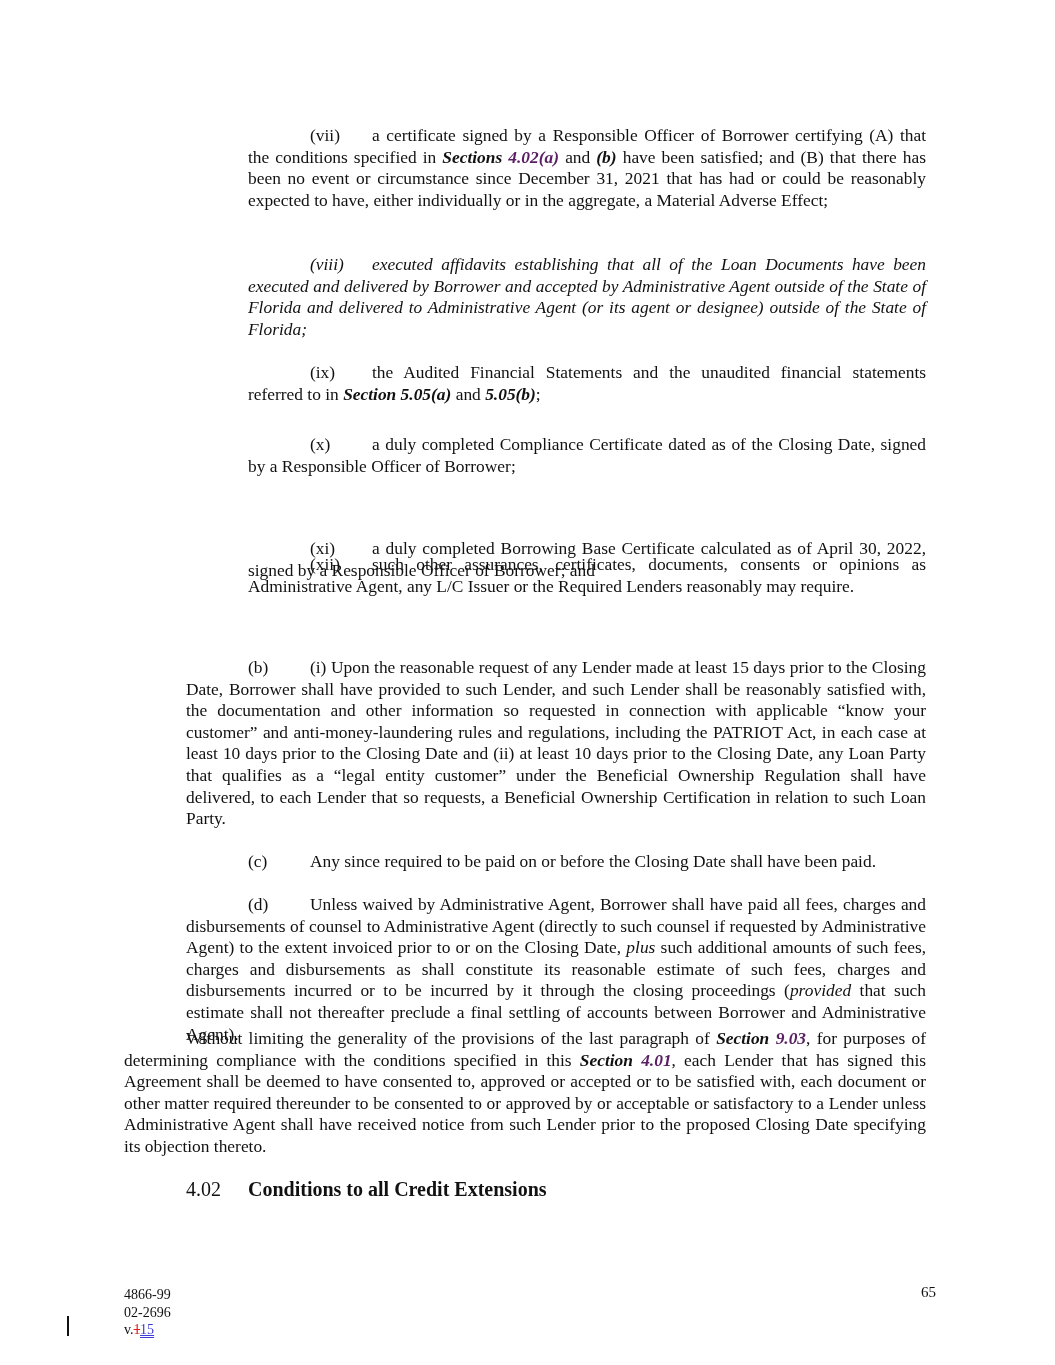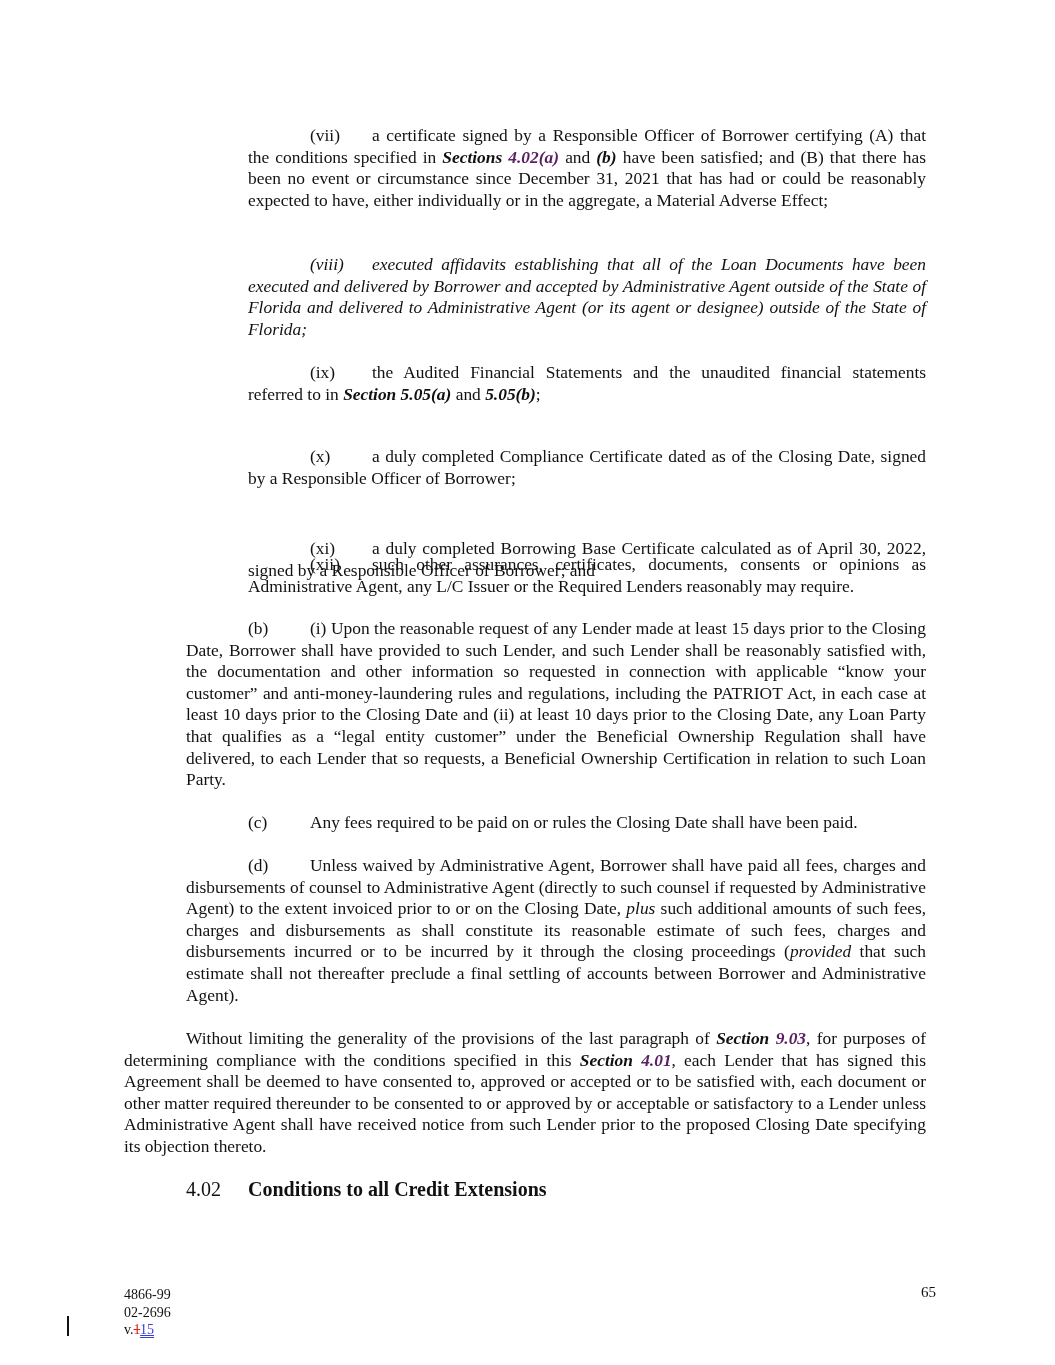--- a/index.html
+++ b/index.html
@@ -4,21 +4,21 @@
 <style>
   html, body { margin: 0; padding: 0; background: #ffffff; }
   body { width: 1055px; height: 1365px; position: relative; overflow: hidden;
          font-family: "Liberation Serif", "DejaVu Serif", serif; color: #111; }
   .page { position: absolute; left: 0; top: 0; width: 1055px; height: 1100px; }
   .p { position: absolute; font-size: 17.4px; line-height: 21.6px; text-align: justify; margin: 0; }
   .lvl3 { left: 248px; width: 678px; }
   .lvl2 { left: 186px; width: 740px; }
   .lvl1 { left: 124px; width: 802px; }
   .ind3 { text-indent: 62px; }
-  .ind2 { text-indent: 62px; }
+  .ind2 { text-indent: 62px; margin-top: 39px; }
   .ind1 { text-indent: 62px; }
   .num { display: inline-block; text-indent: 0; }
   .num3 { width: 62px; }
   .num2 { width: 62px; }
   .ref { font-weight: bold; font-style: italic; }
   .link { color: #5a1f63; font-weight: bold; font-style: italic; }
   .it { font-style: italic; }
   .heading { position: absolute; left: 186px; top: 1179px; font-size: 20px; line-height: 21.6px; }
   .heading .hnum { display: inline-block; width: 62px; }
   .heading .htitle { font-weight: bold; }
@@ -32,29 +32,29 @@
 <body>
 
 <div class="page">
 
   <p class="p lvl3 ind3" style="top:125px;"><span class="num num3">(vii)</span><span>a certificate signed by a Responsible Officer of Borrower certifying (A) that the conditions specified in </span><span class="ref">Sections </span><span class="link">4.02(a)</span><span> and </span><span class="ref">(b)</span><span> have been satisfied; and (B) that there has been no event or circumstance since December 31, 2021 that has had or could be reasonably expected to have, either individually or in the aggregate, a Material Adverse Effect;</span></p>
 
   <p class="p lvl3 ind3" style="top:254px;font-style:italic;"><span class="num num3">(viii)</span><span>executed affidavits establishing that all of the Loan Documents have been executed and delivered by Borrower and accepted by Administrative Agent outside of the State of Florida and delivered to Administrative Agent (or its agent or designee) outside of the State of Florida;</span></p>
 
   <p class="p lvl3 ind3" style="top:362px;"><span class="num num3">(ix)</span><span>the Audited Financial Statements and the unaudited financial statements referred to in </span><span class="ref">Section 5.05(a)</span><span> and </span><span class="ref">5.05(b)</span><span>;</span></p>
 
-  <p class="p lvl3 ind3" style="top:446px;"><span class="num num3">(x)</span><span>a duly completed Compliance Certificate dated as of the Closing Date, signed by a Responsible Officer of Borrower;</span></p>
+  <p class="p lvl3 ind3" style="top:434px;"><span class="num num3">(x)</span><span>a duly completed Compliance Certificate dated as of the Closing Date, signed by a Responsible Officer of Borrower;</span></p>
 
   <p class="p lvl3 ind3" style="top:490px;margin-top:48px;"><span class="num num3">(xi)</span><span>a duly completed Borrowing Base Certificate calculated as of April 30, 2022, signed by a Responsible Officer of Borrower; and</span></p>
 
   <p class="p lvl3 ind3" style="top:554px;"><span class="num num3">(xii)</span><span>such other assurances, certificates, documents, consents or opinions as Administrative Agent, any L/C Issuer or the Required Lenders reasonably may require.</span></p>
 
   <p class="p lvl2 ind2" style="top:618px;"><span class="num num2">(b)</span><span>(i) Upon the reasonable request of any Lender made at least 15 days prior to the Closing Date, Borrower shall have provided to such Lender, and such Lender shall be reasonably satisfied with, the documentation and other information so requested in connection with applicable “know your customer” and anti-money-laundering rules and regulations, including the PATRIOT Act, in each case at least 10 days prior to the Closing Date and (ii) at least 10 days prior to the Closing Date, any Loan Party that qualifies as a “legal entity customer” under the Beneficial Ownership Regulation shall have delivered, to each Lender that so requests, a Beneficial Ownership Certification in relation to such Loan Party.</span></p>
 
-  <p class="p lvl2 ind2" style="top:812px;"><span class="num num2">(c)</span><span>Any fees required to be paid on or rules the Closing Date shall have been paid.</span></p>
+  <p class="p lvl2 ind2" style="top:812px;"><span class="num num2">(c)</span><span>Any since required to be paid on or before the Closing Date shall have been paid.</span></p>
 
   <p class="p lvl2 ind2" style="top:855px;"><span class="num num2">(d)</span><span>Unless waived by Administrative Agent, Borrower shall have paid all fees, charges and disbursements of counsel to Administrative Agent (directly to such counsel if requested by Administrative Agent) to the extent invoiced prior to or on the Closing Date, </span><span class="it">plus</span><span> such additional amounts of such fees, charges and disbursements as shall constitute its reasonable estimate of such fees, charges and disbursements incurred or to be incurred by it through the closing proceedings (</span><span class="it">provided</span><span> that such estimate shall not thereafter preclude a final settling of accounts between Borrower and Administrative Agent).</span></p>
 
   <p class="p lvl1 ind1" style="top:1028px;"><span>Without limiting the generality of the provisions of the last paragraph of </span><span class="ref">Section </span><span class="link">9.03</span><span>, for purposes of determining compliance with the conditions specified in this </span><span class="ref">Section </span><span class="link">4.01</span><span>, each Lender that has signed this Agreement shall be deemed to have consented to, approved or accepted or to be satisfied with, each document or other matter required thereunder to be consented to or approved by or acceptable or satisfactory to a Lender unless Administrative Agent shall have received notice from such Lender prior to the proposed Closing Date specifying its objection thereto.</span></p>
 
   <div class="heading"><span class="hnum">4.02</span><span class="htitle">Conditions to all Credit Extensions</span></div>
 
   <div class="footer-id">
     <div>4866-99</div>
     <div>02-2696</div>

